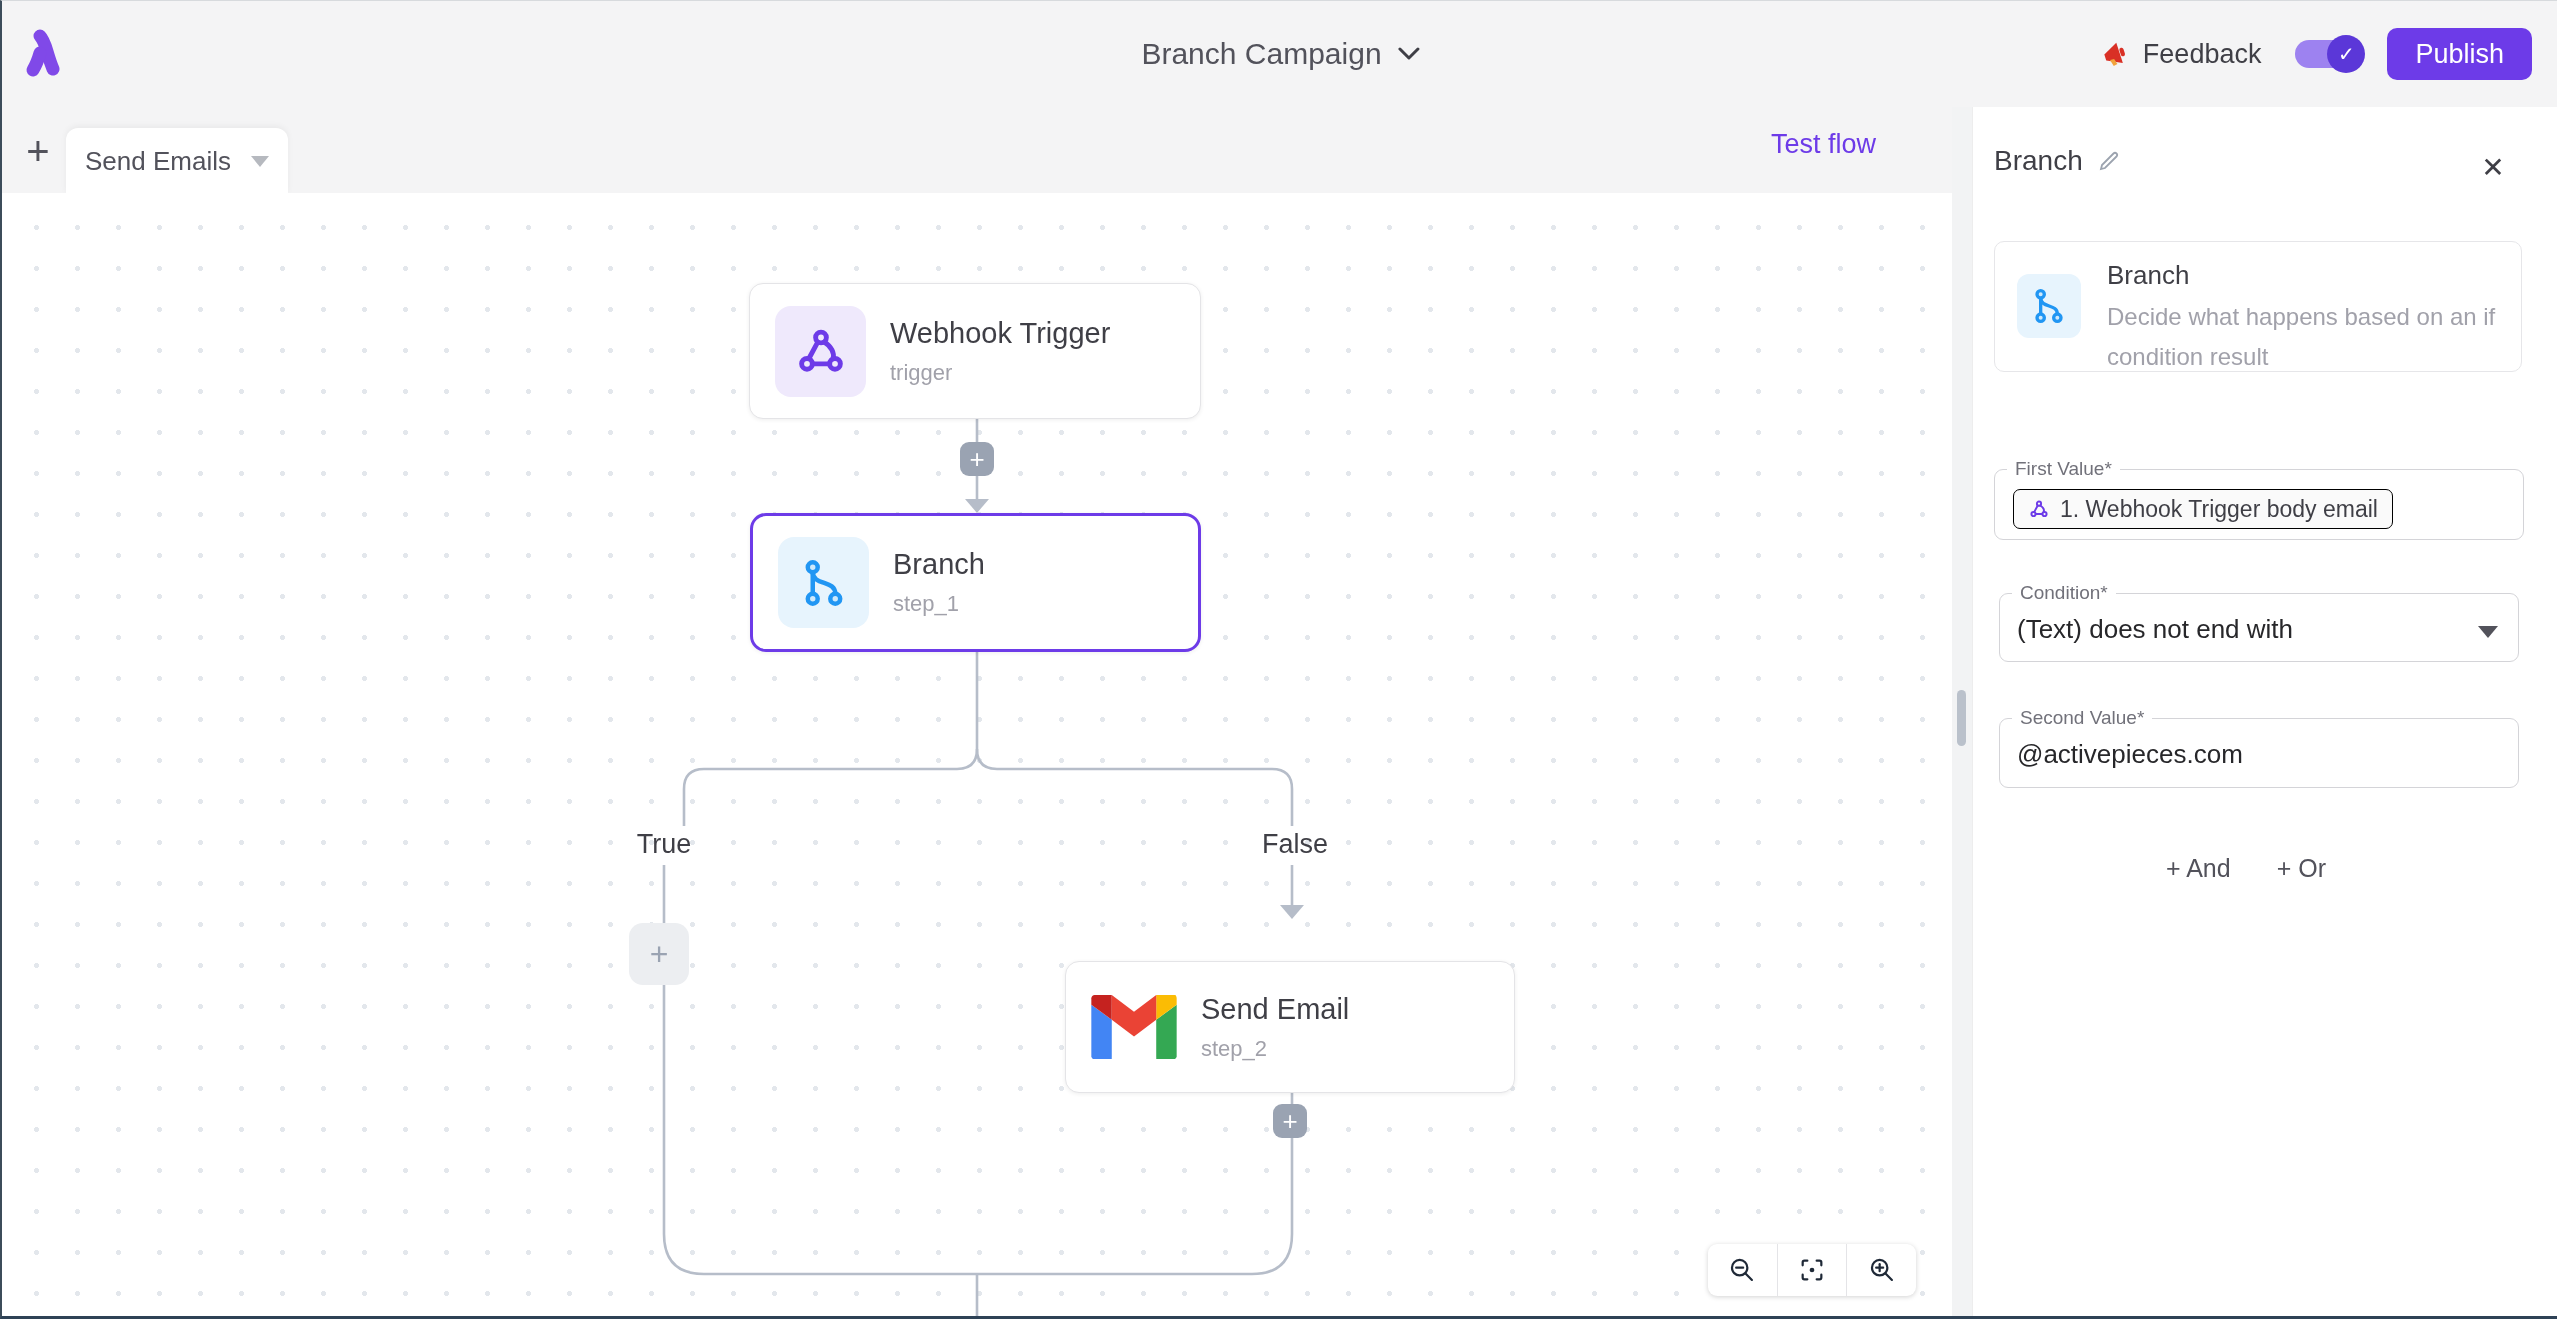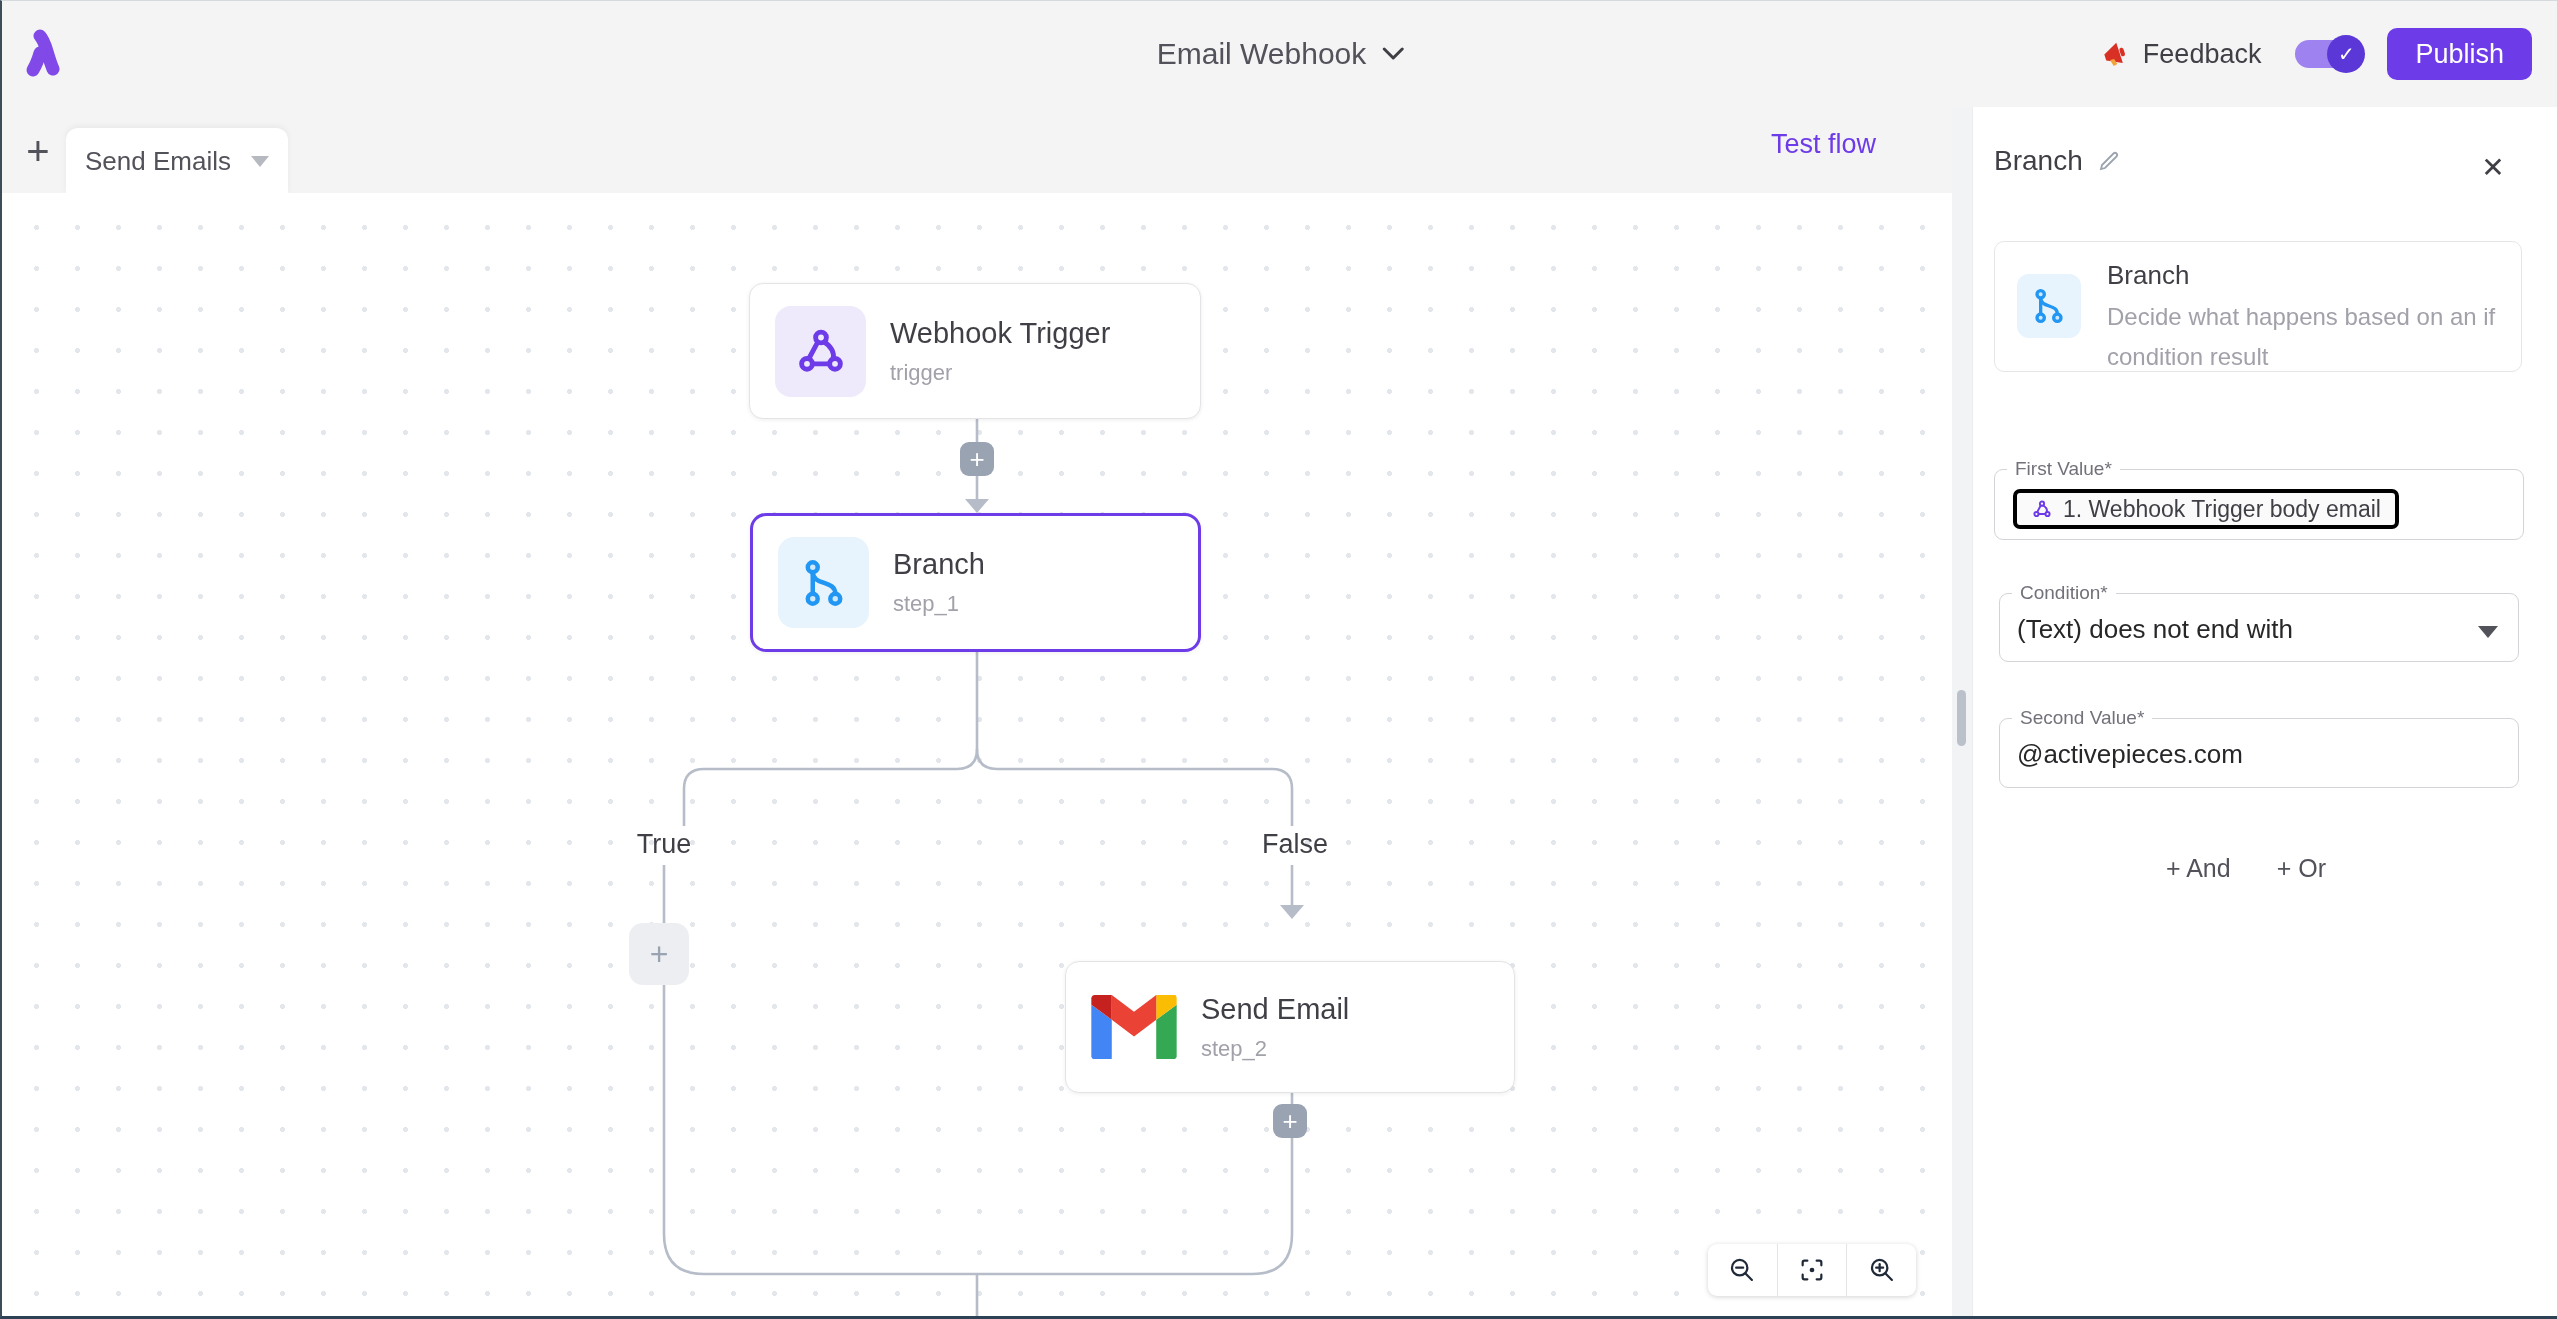--- a/index.html
+++ b/index.html
@@ -54,36 +54,36 @@
   .panel-close { position:absolute; left:500px; top:40px; width:40px; height:40px; border:none; background:transparent; font-size:28px; color:#3f3f46; cursor:pointer; }
   .info-card { position:absolute; left:21px; top:134px; width:528px; height:131px; border:1px solid #e6e6e9; border-radius:10px; display:flex; align-items:flex-start; padding:18px 22px; gap:26px; }
   .info-icon { width:64px; height:64px; border-radius:12px; background:#e7f4fd; display:flex; align-items:center; justify-content:center; margin-top:14px; flex:none; }
   .info-title { font-size:26px; color:#3f3f46; margin-bottom:6px; }
   .info-desc { font-size:24px; color:#a1a1aa; line-height:40px; max-width:400px; }
   fieldset.fld { position:absolute; border:1px solid #d4d4d8; border-radius:9px; background:#fff; }
   fieldset.fld legend { font-size:19px; color:#71717a; margin-left:12px; padding:0 8px; }
   .fld-first { left:21px; top:351px; width:530px; height:82px; }
   .fld-cond { left:26px; top:475px; width:520px; height:80px; cursor:pointer; }
   .fld-second { left:26px; top:600px; width:520px; height:81px; }
-  .token-chip { position:absolute; left:18px; top:9px; height:40px; display:inline-flex; align-items:center; gap:10px; padding:0 14px; background:#fafafa; border:4px solid #000000; border-radius:7px; font-size:23px; color:#3f3f46; cursor:pointer; }
+  .token-chip { position:absolute; left:18px; top:9px; height:40px; display:inline-flex; align-items:center; gap:10px; padding:0 14px; background:#fafafa; border:1px solid #000000; border-radius:7px; font-size:23px; color:#3f3f46; cursor:pointer; }
   .fld-value { position:absolute; left:17px; top:10px; font-size:26px; color:#27272a; }
   .cond-caret { position:absolute; right:20px; top:22px; width:0; height:0; border-left:10px solid transparent; border-right:10px solid transparent; border-top:12px solid #52525b; }
   .andor-row { position:absolute; left:0; top:747px; width:546px; display:flex; justify-content:center; gap:46px; }
   .andor-btn { border:none; background:transparent; font-size:25px; color:#52525b; cursor:pointer; font-family:inherit; }
 </style>
 </head>
 <body>
 
 <div class="header">
   <svg class="logo" viewBox="0 0 48 50">
     <path d="M20 7 C26 13 26 23 33 40" stroke="#8049e8" stroke-width="13" stroke-linecap="round" fill="none"></path>
     <path d="M13 41 C16 36 18 31 20 24" stroke="#8049e8" stroke-width="13" stroke-linecap="round" fill="none"></path>
   </svg>
   <div class="flow-title-wrap">
-    <span class="flow-title">Email Webhook</span>
+    <span class="flow-title">Branch Campaign</span>
     <svg class="chev" viewBox="0 0 22 14">
       <path d="M2 2 L11 11 L20 2" stroke="#3f3f46" stroke-width="3" fill="none" stroke-linecap="round" stroke-linejoin="round"></path>
     </svg>
   </div>
   <div class="header-right">
     <div class="feedback">
       <svg width="30" height="30" viewBox="0 0 24 24">
         <g transform="rotate(-18 12 12)">
           <path d="M3 9.5 L15 3.5 V20.5 L3 14.5 Z" fill="#d93025"></path>
           <rect x="15.5" y="8.5" width="3.4" height="7" rx="1.7" fill="#d93025"></rect>

